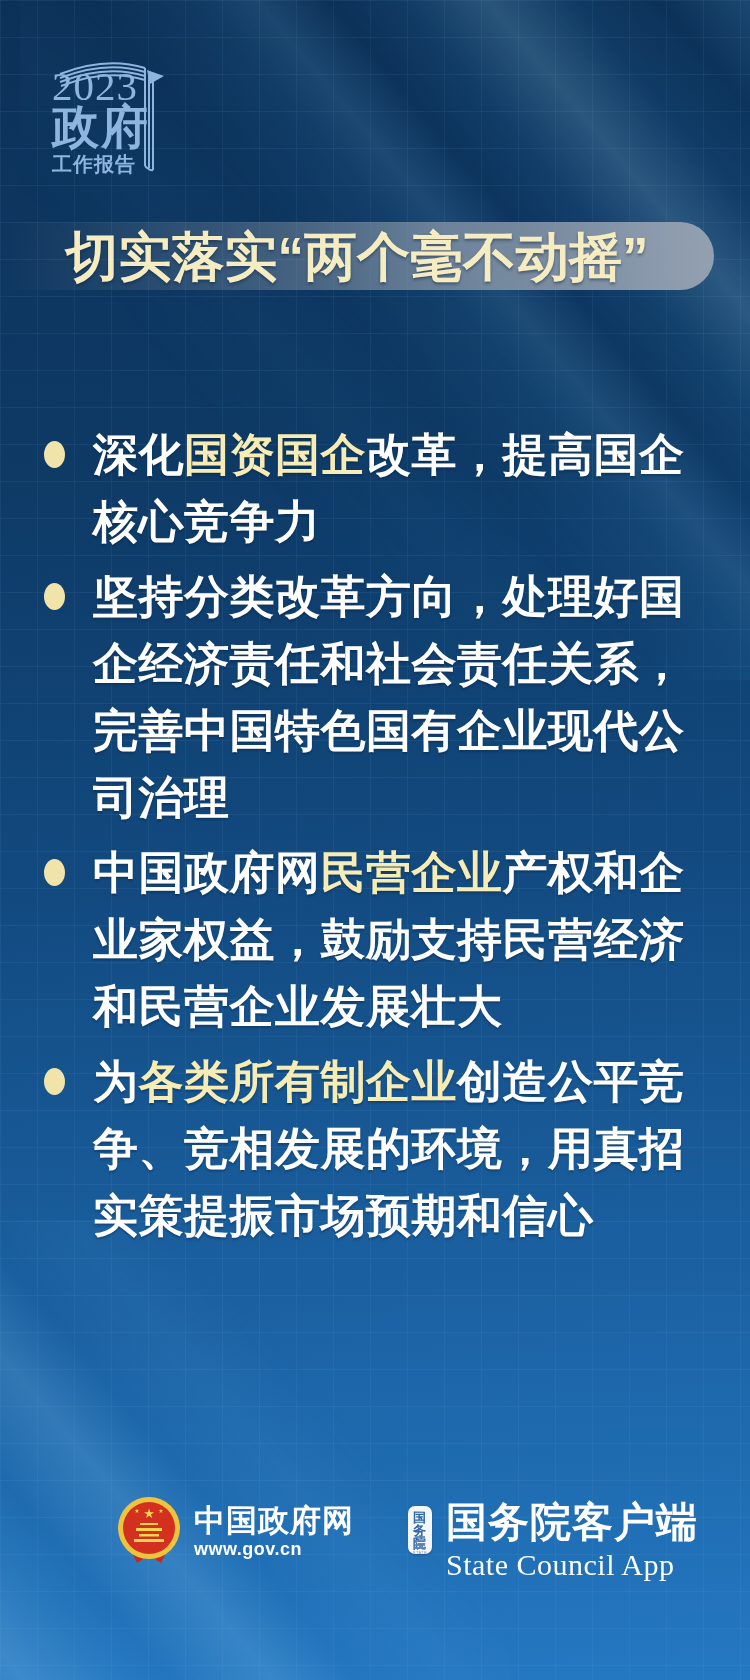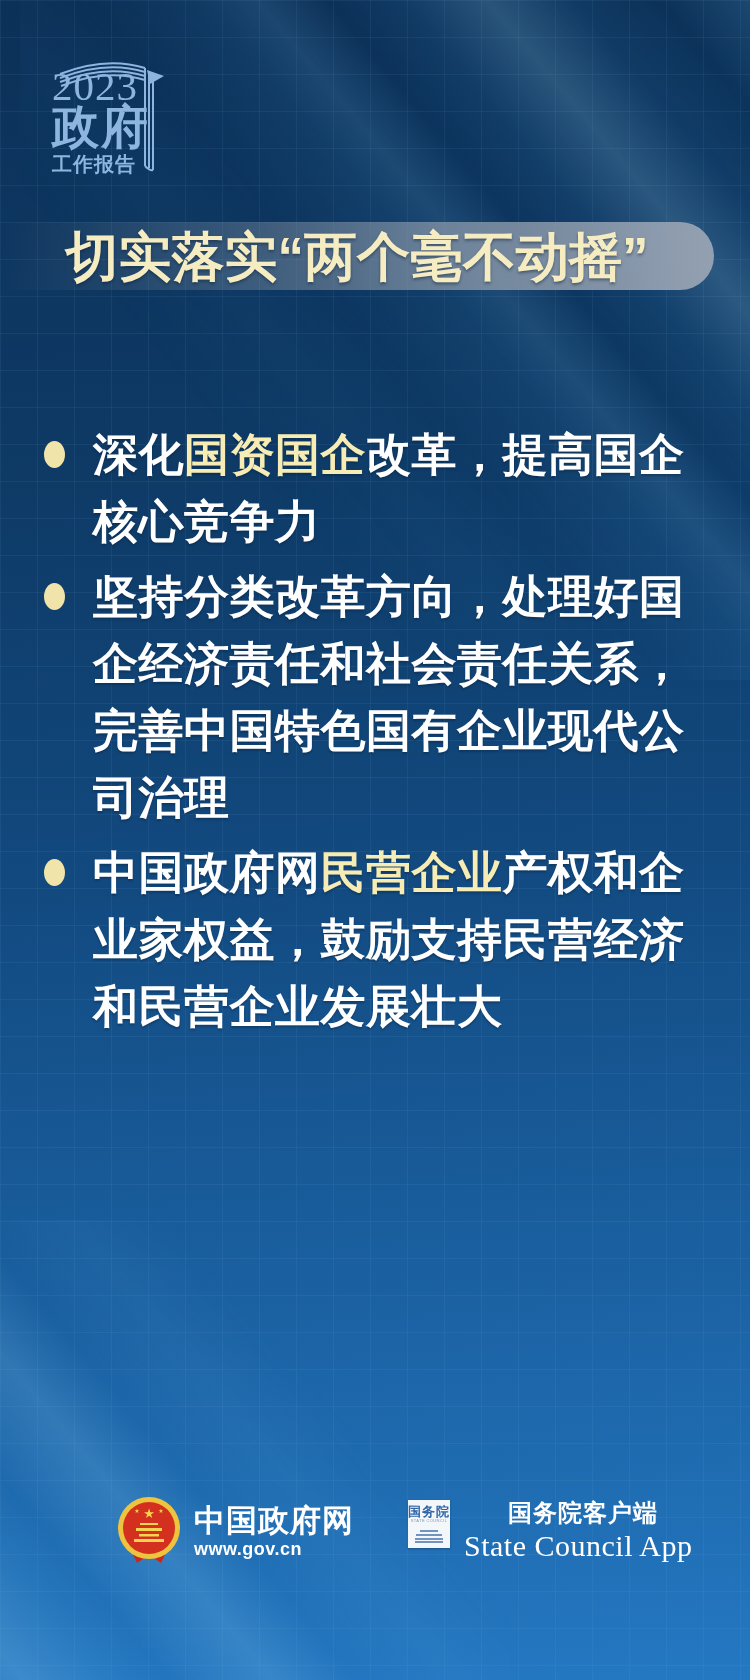--- a/index.html
+++ b/index.html
@@ -96,37 +96,37 @@
     display:flex;align-items:center;gap:12px;color:#ffffff;
   }
   .gov-name{font-size:31px;font-weight:700;letter-spacing:1px;line-height:1.1;}
   .gov-url{font-size:18px;font-weight:700;letter-spacing:0.5px;margin-top:1px;}
 
   .footer-app{
     position:absolute;left:408px;top:1500px;
     display:flex;align-items:flex-start;gap:14px;color:#ffffff;
   }
   .app-icon{
-    width:42px;height:48px;margin-top:0;
-    background:#f4f7fa;border-radius:0;
+    width:24px;height:48px;margin-top:6px;
+    background:#f4f7fa;border-radius:7px;
     text-align:center;position:relative;overflow:hidden;
     box-shadow:0 1px 2px rgba(10,30,55,0.35);
   }
   .app-icon-title{font-size:13px;font-weight:700;color:#2f66a8;letter-spacing:1px;margin-top:5px;line-height:1;}
   .app-icon-sub{font-size:4px;color:#7c97bb;letter-spacing:0.4px;line-height:1.4;}
   .app-icon-building{
     position:absolute;left:7px;right:7px;bottom:5px;height:13px;
     background:
       linear-gradient(#5b82b5,#5b82b5) 50% 0/18px 2px no-repeat,
       linear-gradient(#5b82b5,#5b82b5) 50% 4px/26px 2px no-repeat,
       linear-gradient(#5b82b5,#5b82b5) 50% 8px/34px 2px no-repeat,
       linear-gradient(#5b82b5,#5b82b5) 50% 11px/34px 2px no-repeat;
     opacity:0.85;
   }
-  .app-name{font-size:24px;font-weight:700;letter-spacing:1px;line-height:1.1;margin-left:44px;}
+  .app-name{font-size:41px;font-weight:700;letter-spacing:1px;line-height:1.1;}
   .app-sub{font-family:"Liberation Serif",serif;font-size:30px;margin-top:3px;letter-spacing:0.5px;}
 </style>
 </head>
 <body>
 
 <div class="poster">
 
   <div class="grid-overlay"></div>
   <div class="streak-top"></div>
   <div class="streak-bottom"></div>
@@ -151,20 +151,21 @@
   </div>
 
   <div class="banner">
     <span class="banner-title">切实落实“两个毫不动摇”</span>
   </div>
 
   <ul class="points">
       <li><span class="dot"></span><span class="seg">深化</span><span class="hl">国资国企</span><span class="seg">改革，提高国企核心竞争力</span></li>
       <li><span class="dot"></span><span class="seg">坚持分类改革方向，处理好国企经济责任和社会责任关系，完善中国特色国有企业现代公司治理</span></li>
       <li><span class="dot"></span><span class="seg">中国政府网</span><span class="hl">民营企业</span><span class="seg">产权和企业家权益，鼓励支持民营经济和民营企业发展壮大</span></li>
+      <li><span class="dot"></span><span class="seg">为</span><span class="hl">各类所有制企业</span><span class="seg">创造公平竞争、竞相发展的环境，用真招实策提振市场预期和信心</span></li>
     </ul>
 
   <div class="footer-gov">
     <svg width="66" height="72" viewBox="0 0 66 72">
       <path d="M12 48 L21 67 L33 59 L45 67 L54 48 Z" fill="#c8281c"></path>
       <circle cx="33" cy="32" r="31" fill="#eec43f"></circle>
       <circle cx="33" cy="32" r="26" fill="#d3301f"></circle>
       <text x="33" y="22" font-size="13" fill="#f6d44d" text-anchor="middle">★</text>
       <text x="21" y="17" font-size="6" fill="#f6d44d" text-anchor="middle">★</text>
       <text x="45" y="17" font-size="6" fill="#f6d44d" text-anchor="middle">★</text>

